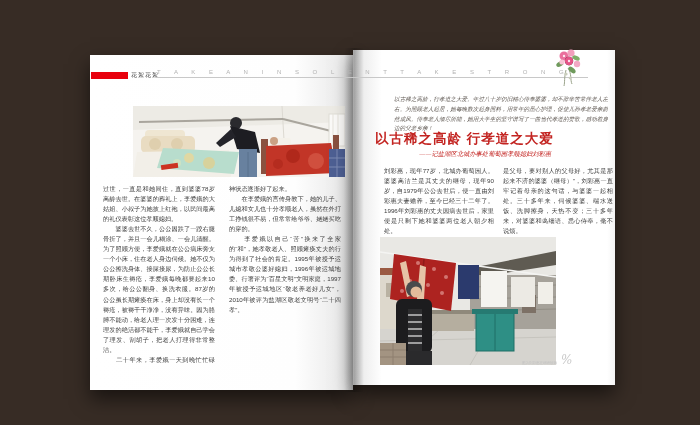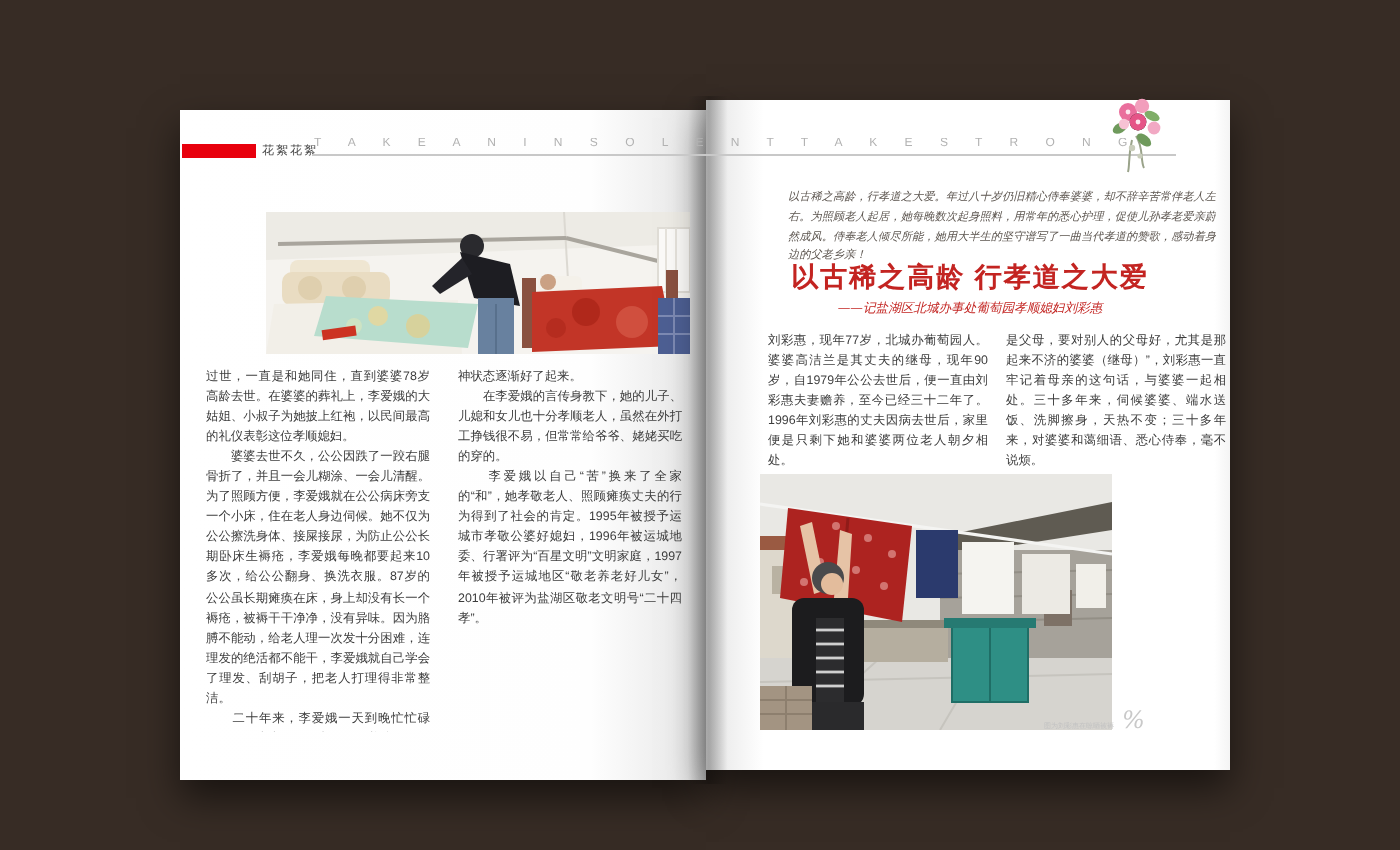--- a/index.html
+++ b/index.html
@@ -51,21 +51,21 @@
 
   
   .intro{
     position:absolute;left:41px;top:45px;width:214px;height:36px;
     font-family:"DejaVu Serif",serif;font-style:italic;
     font-size:5.6px;line-height:1.75;color:#5d5650;
     text-align:justify;white-space:pre-wrap;overflow:hidden;
   }
   .headline{
     position:absolute;left:22px;top:80px;width:220px;margin:0;
-    text-align:center;font-size:13.5px;font-weight:bold;color:#c32421;letter-spacing:1px;
+    font-size:13.5px;font-weight:bold;color:#c32421;letter-spacing:1px;
   }
   .subtitle{
     position:absolute;left:22px;top:100px;width:220px;text-align:center;
     font-family:"DejaVu Serif",serif;font-style:italic;
     font-size:6.3px;color:#c32421;
   }
   .col-r1{left:31px;top:116px;width:110px;height:68px;}
   .col-r2{left:150px;top:116px;width:110px;height:68px;}
   .photo-right{position:absolute;left:27px;top:187px;width:176px;height:128px;overflow:hidden;}
   .credit{position:absolute;left:152px;top:311px;width:52px;font-size:3.5px;color:#c2c2c2;text-align:right;}

